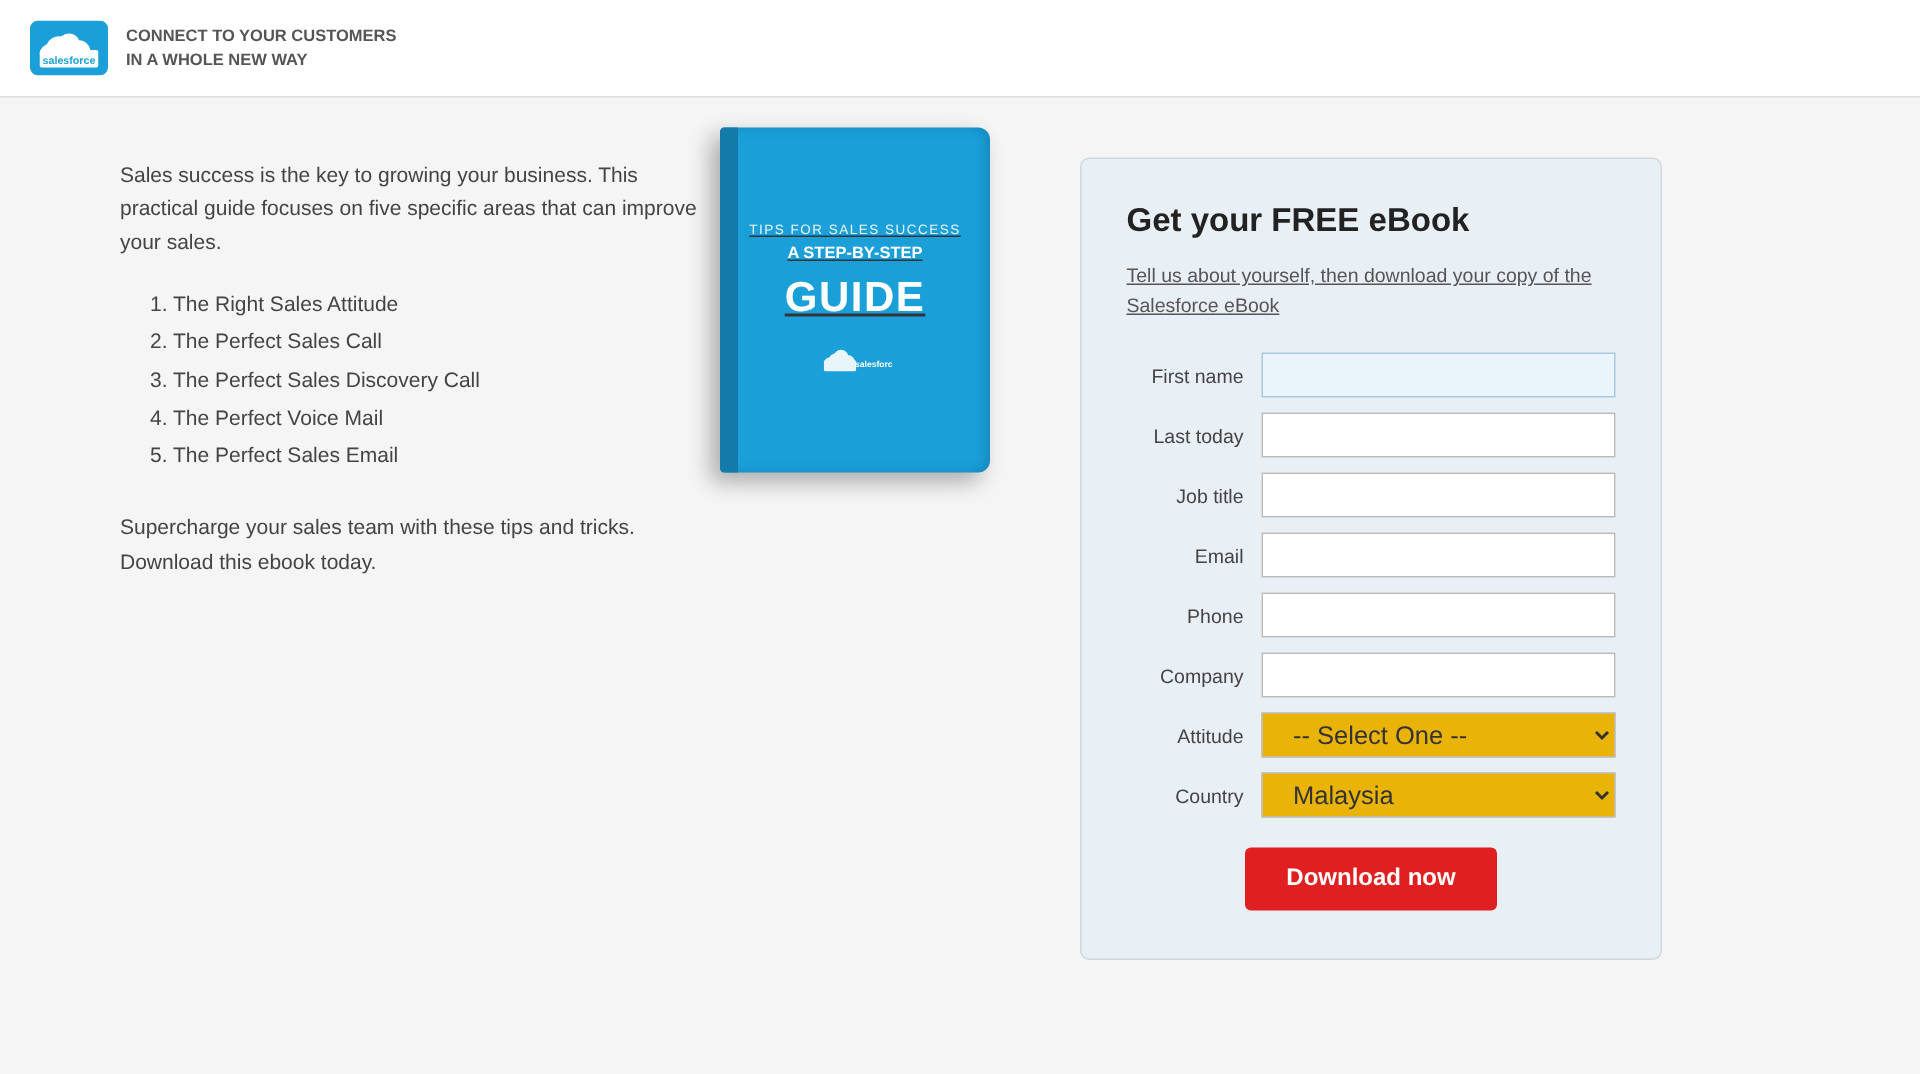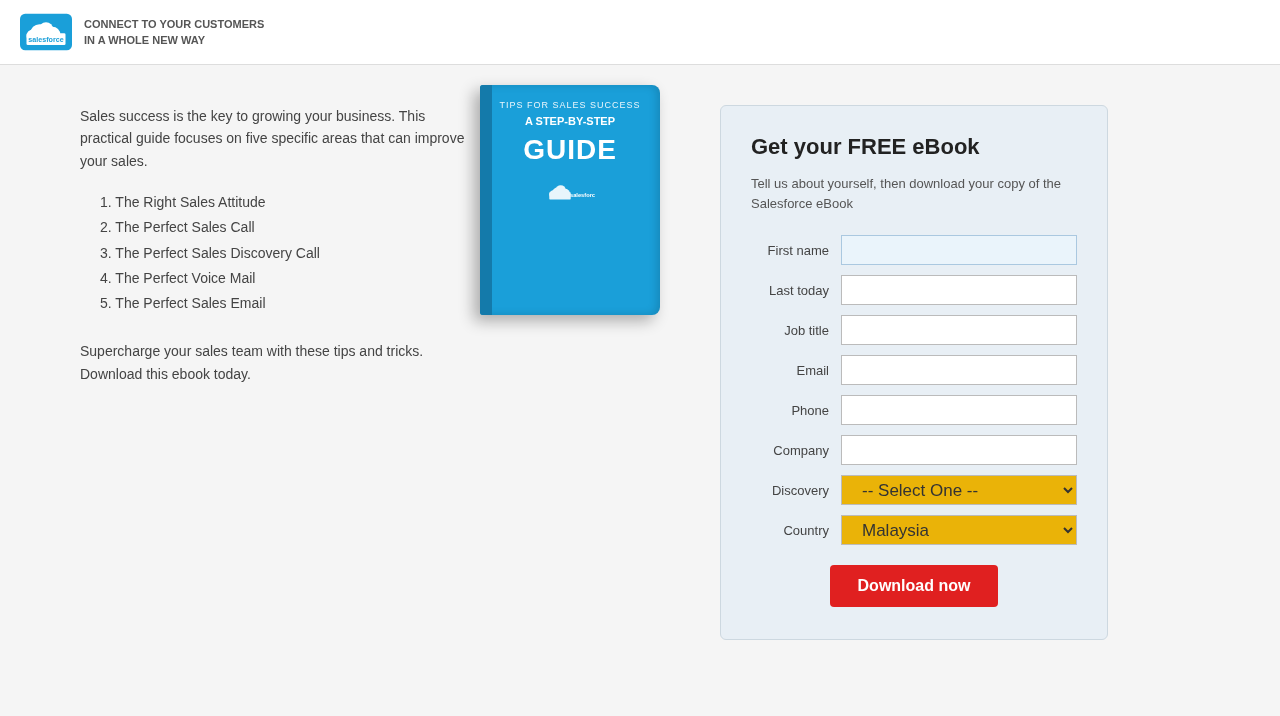--- a/index.html
+++ b/index.html
@@ -93,23 +93,25 @@
       margin-top: -20px;
     }
     .book-visual {
       width: 180px;
       height: 230px;
       background: #1a9fd9;
       border-radius: 3px 8px 8px 3px;
       display: flex;
       flex-direction: column;
       align-items: center;
+      justify-content: center;
       padding: 15px;
       box-shadow: -6px 6px 15px rgba(0,0,0,0.3), inset -3px 0 8px rgba(0,0,0,0.15);
       position: relative;
+      text-decoration: underline;
     }
     .book-visual::before {
       content: '';
       position: absolute;
       left: 0;
       top: 0;
       bottom: 0;
       width: 12px;
       background: #147aaa;
       border-radius: 3px 0 0 3px;
@@ -166,20 +168,21 @@
       font-size: 22px;
       font-weight: bold;
       color: #222;
       margin-bottom: 14px;
     }
     .form-subtitle {
       font-size: 13px;
       color: #555;
       line-height: 1.5;
       margin-bottom: 22px;
+      text-decoration: underline;
     }
     .form-row {
       display: flex;
       align-items: center;
       margin-bottom: 10px;
     }
     .form-label {
       width: 90px;
       text-align: right;
       font-size: 13px;
@@ -313,21 +316,21 @@
         <label class="form-label">Phone</label>
         <input class="form-input" type="tel" value="" style="">
       </div>
 
       <div class="form-row">
         <label class="form-label">Company</label>
         <input class="form-input" type="text" value="" style="">
       </div>
 
       <div class="form-row">
-        <label class="form-label">Discovery</label>
+        <label class="form-label">Attitude</label>
         <select class="form-select">
           <option>-- Select One --</option>
           <option>1-10</option>
           <option>11-50</option>
           <option>51-200</option>
           <option>201-500</option>
           <option>501-1000</option>
           <option>1001-5000</option>
           <option>5001+</option>
         </select>

